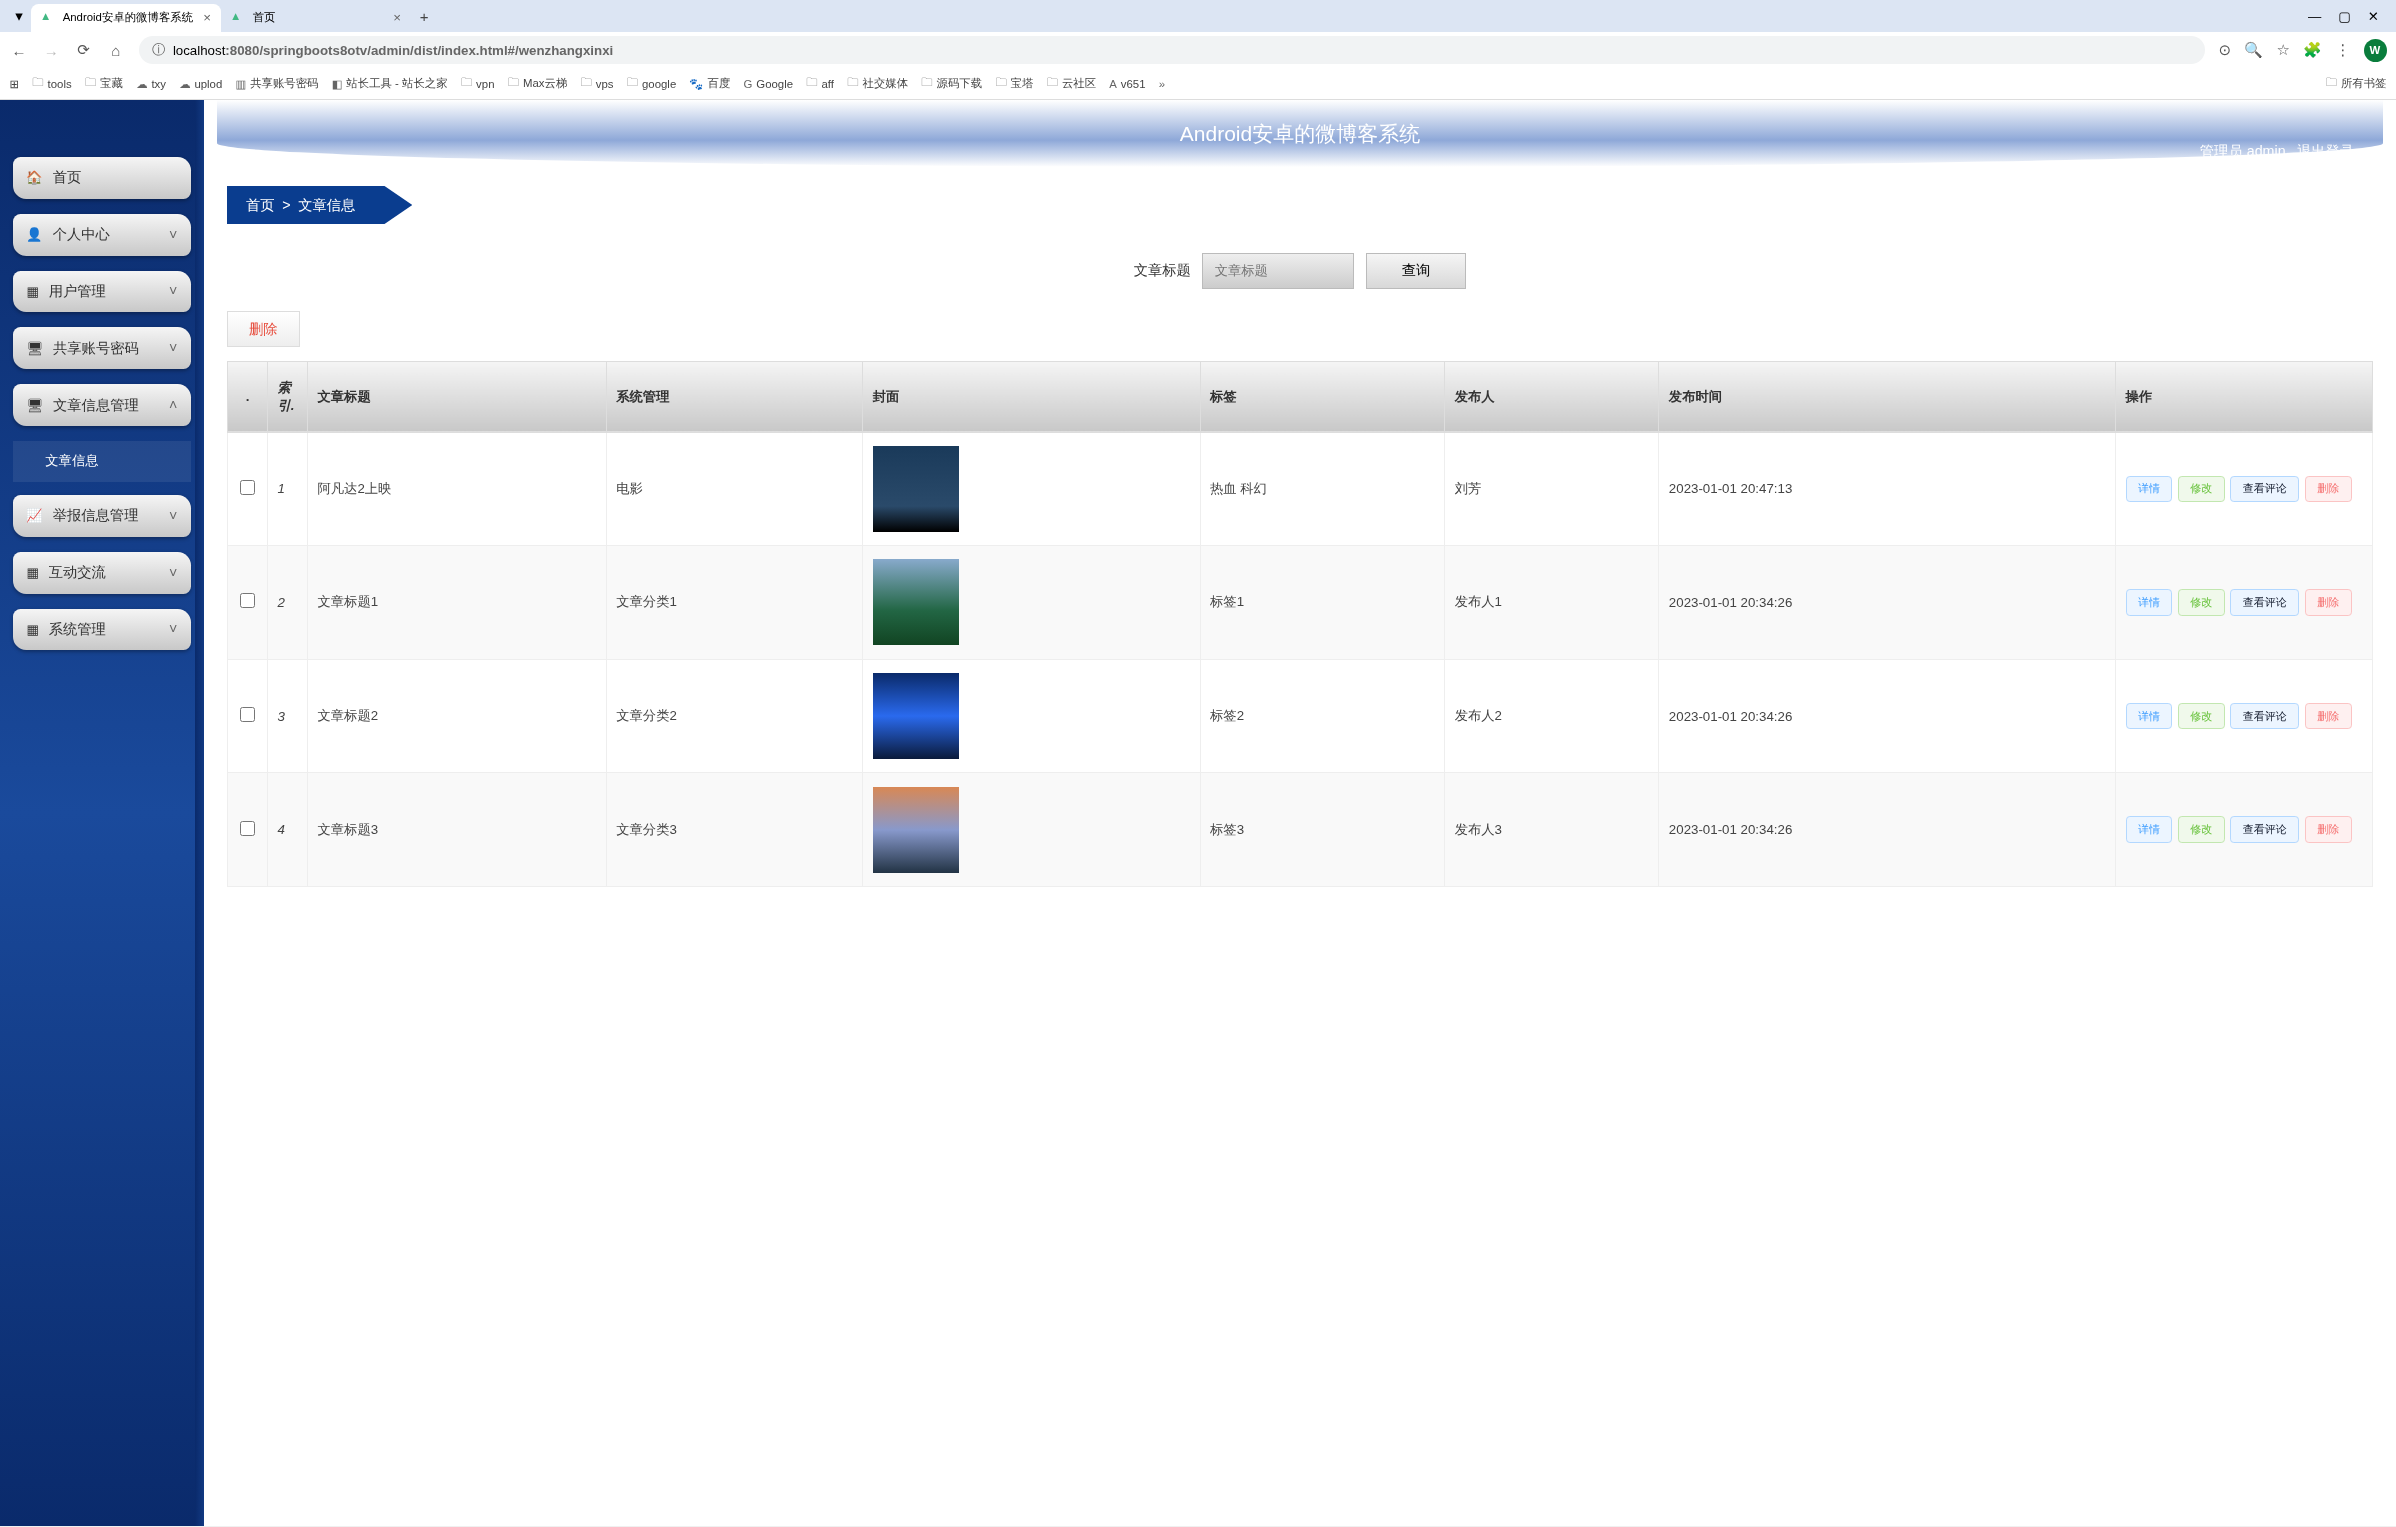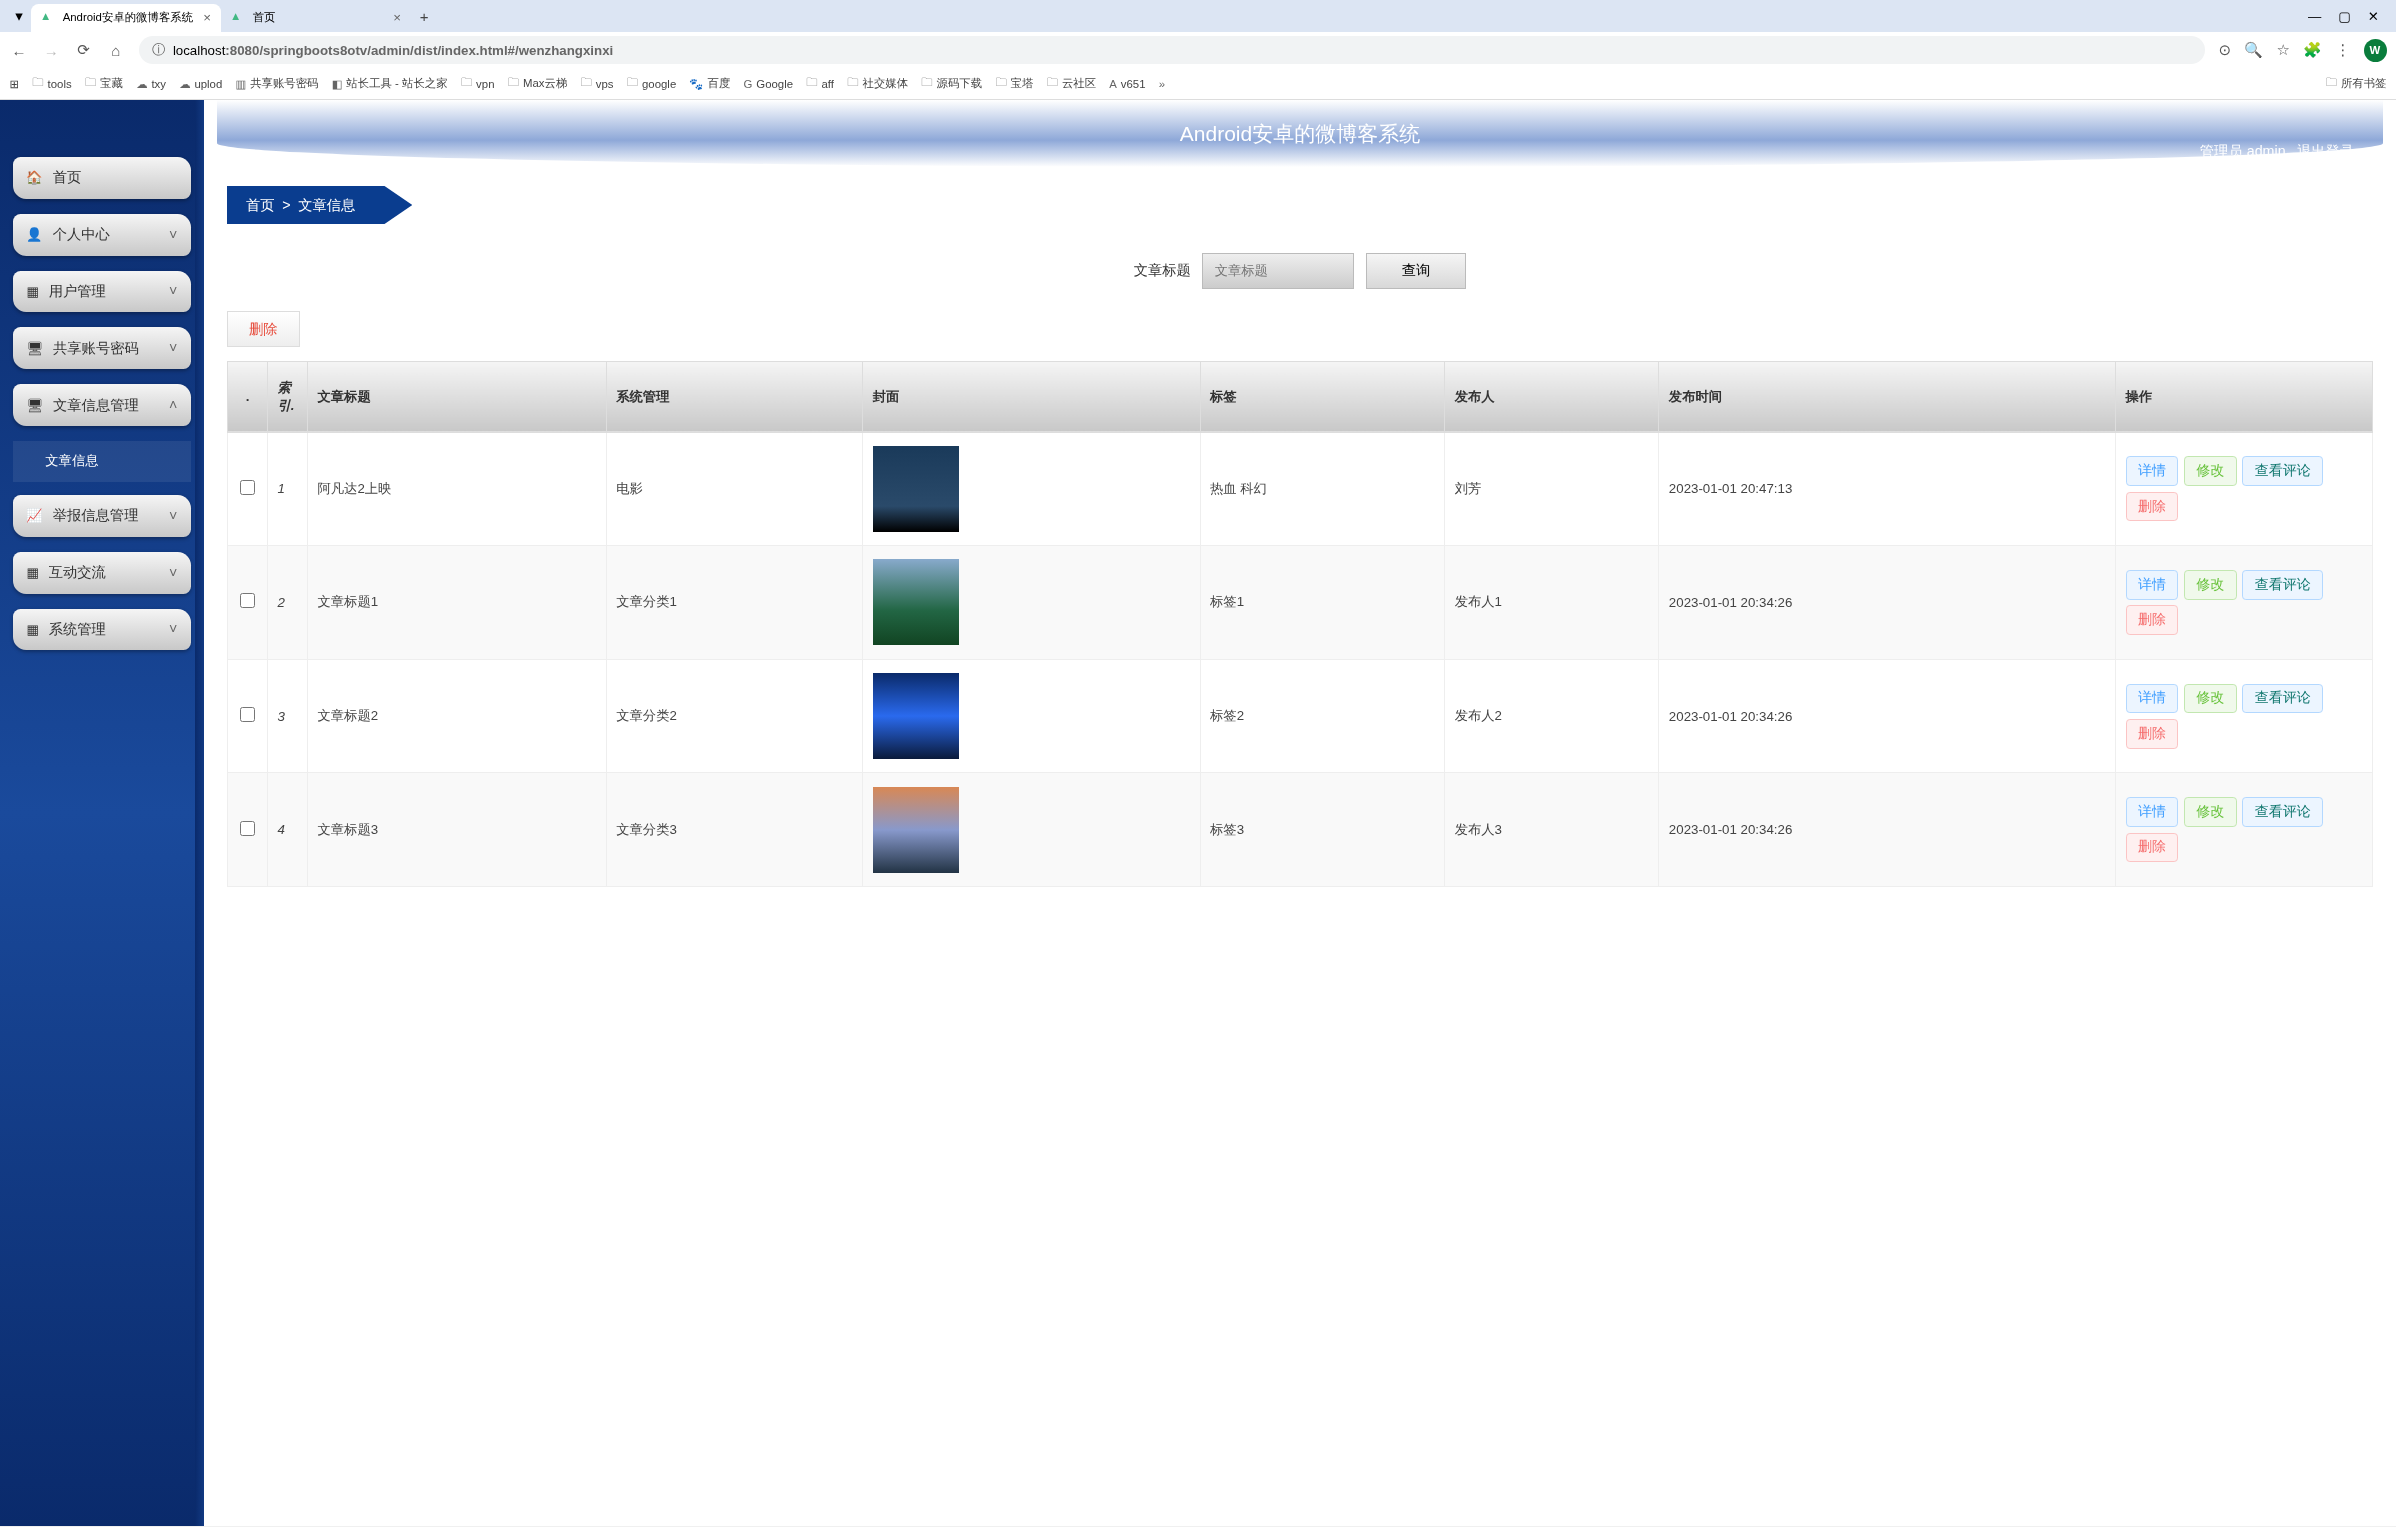--- a/index.html
+++ b/index.html
@@ -66,24 +66,24 @@
 th { background: linear-gradient(180deg, #f5f5f5, #c8c8c8); padding: 17px 9.5px; font-size: 13.3px; color: #333; border: 1px solid #ddd; text-align: left; font-weight: bold; }
 td { padding: 13.3px 9.5px; font-size: 13.3px; color: #444; border: 1px solid #eee; vertical-align: middle; }
 tr:nth-child(even) td { background: #f9f9f9; }
 .ck { width: 15px; height: 15px; }
 .cover-img { width: 86px; height: 86px; display: block; }
 .cover-img.c1 { background: linear-gradient(180deg, #1a3a5a 0%, #2a4a6a 70%, #000 100%); }
 .cover-img.c2 { background: linear-gradient(180deg, #88aacc 0%, #226644 60%, #114422 100%); }
 .cover-img.c3 { background: linear-gradient(180deg, #0a2a6a 0%, #2a6aee 50%, #0a1a3a 100%); }
 .cover-img.c4 { background: linear-gradient(180deg, #d88855 0%, #8899cc 50%, #223344 100%); }
 .op-btns { display: flex; flex-wrap: wrap; gap: 5.7px; }
-.ob { padding: 4.8px 11.4px; border-radius: 3.8px; font-size: 14px; cursor: pointer; border: 1px solid; background: #fff; }
+.ob { padding: 4.8px 11.4px; border-radius: 3.8px; font-size: 11px; cursor: pointer; border: 1px solid; background: #fff; }
 .ob.detail { color: #409eff; border-color: #b3d8ff; background: #ecf5ff; }
 .ob.edit   { color: #67c23a; border-color: #c2e7b0; background: #f0f9eb; }
-.ob.review { color: #0f766e; border-color: #b3d8ff; background: #ecf5ff; font-family: Liberation Mono, monospace; }
+.ob.review { color: #0f172a; border-color: #b3d8ff; background: #ecf5ff; font-family: Liberation Mono, monospace; }
 .ob.del    { color: #f56c6c; border-color: #fbc4c4; background: #fef0f0; }
 
 th.col-ck, td.col-ck { width: 40px; text-align: center; }
 th.col-idx, td.col-idx { width: 40px; font-style: italic; }
 th.col-ops { width: 257px; }
 </style>
 </head>
 <body>
 
 <div class="browser-chrome">

